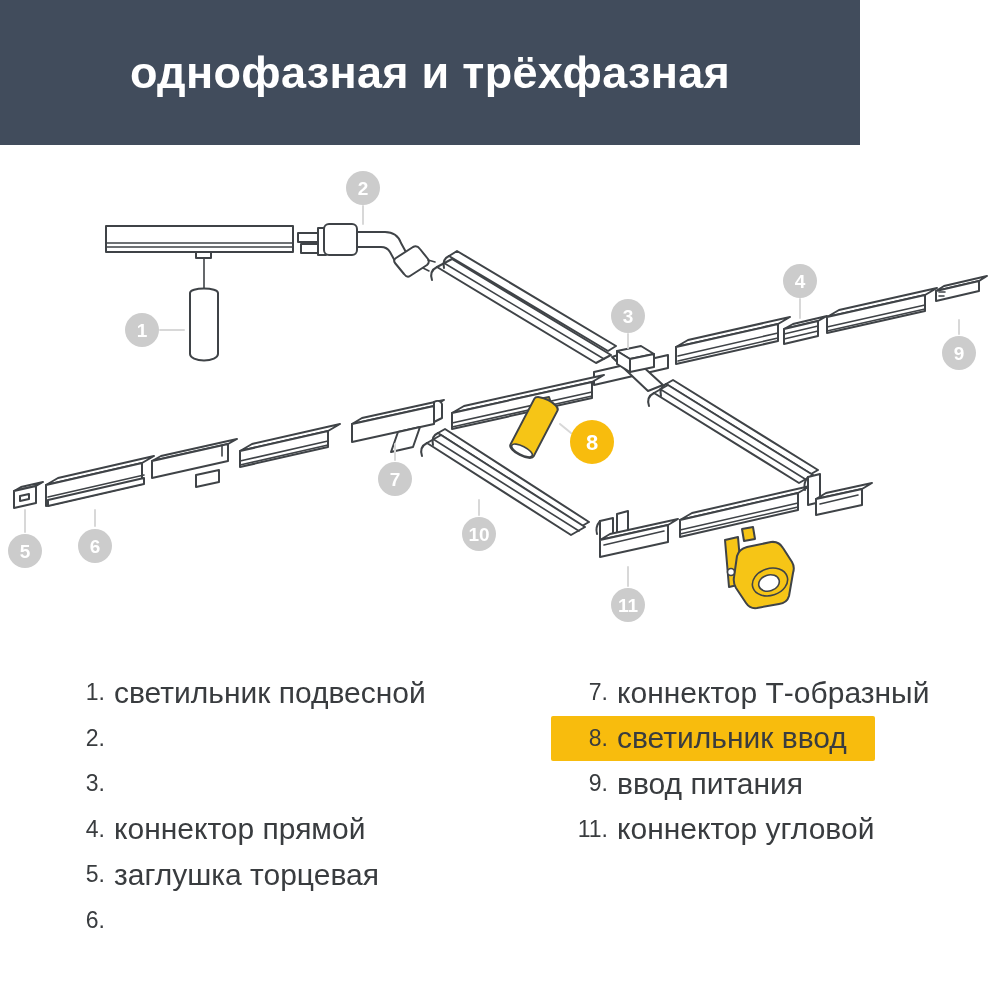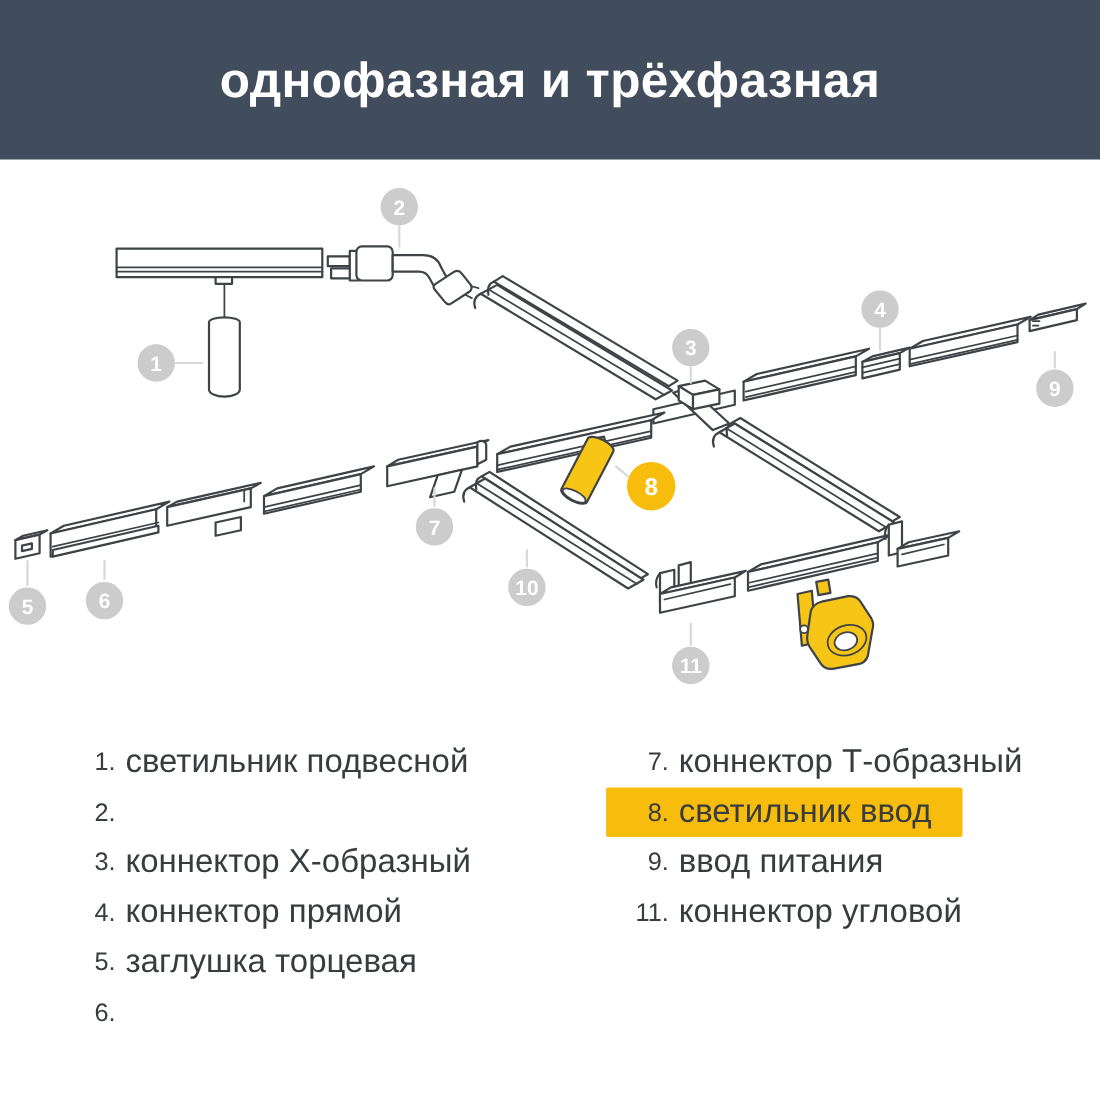--- a/index.html
+++ b/index.html
@@ -2,21 +2,21 @@
 <html style="--header-bg: #414C5C; --ink: #3F4347; --accent: #F8BC0D; --spot: #F6C516; --badge: #CCCCCC; --leader: #D8D8D8; --text: #393C3F;"><head>
 <meta charset="utf-8">
 <style>
   html,body{margin:0;padding:0}
   body{
     width:1000px;height:1000px;position:relative;overflow:hidden;
     background:#fff;font-family:"Liberation Sans",sans-serif;
   }
   
   .header{
-    position:absolute;top:0;left:0;width:1000px;height:145px;
+    position:absolute;top:0;left:0;width:860px;height:145px;
     background:var(--header-bg,#414C5C);
     display:flex;flex-direction:column;align-items:center;justify-content:center;
   }
   .header .t{
     color:#fff;font-size:45px;font-weight:700;line-height:56px;
     letter-spacing:.3px;white-space:nowrap;
   }
   
   svg.diagram{position:absolute;top:0;left:0;width:1000px;height:1000px;display:block}
   .ln {fill:#fff;stroke:var(--ink,#3F4347);stroke-width:2;stroke-linejoin:round;stroke-linecap:round}
@@ -260,21 +260,20 @@
   <div class="col col-left">
     <div class="row">
       <span class="num">1.</span>
       <span class="lbl">светильник подвесной</span>
     </div>
     <div class="row">
       <span class="num">2.</span>
     </div>
     <div class="row">
       <span class="num">3.</span>
-      <span class="lbl">коннектор Х-образный</span>
     </div>
     <div class="row">
       <span class="num">4.</span>
       <span class="lbl">коннектор прямой</span>
     </div>
     <div class="row">
       <span class="num">5.</span>
       <span class="lbl">заглушка торцевая</span>
     </div>
     <div class="row">

